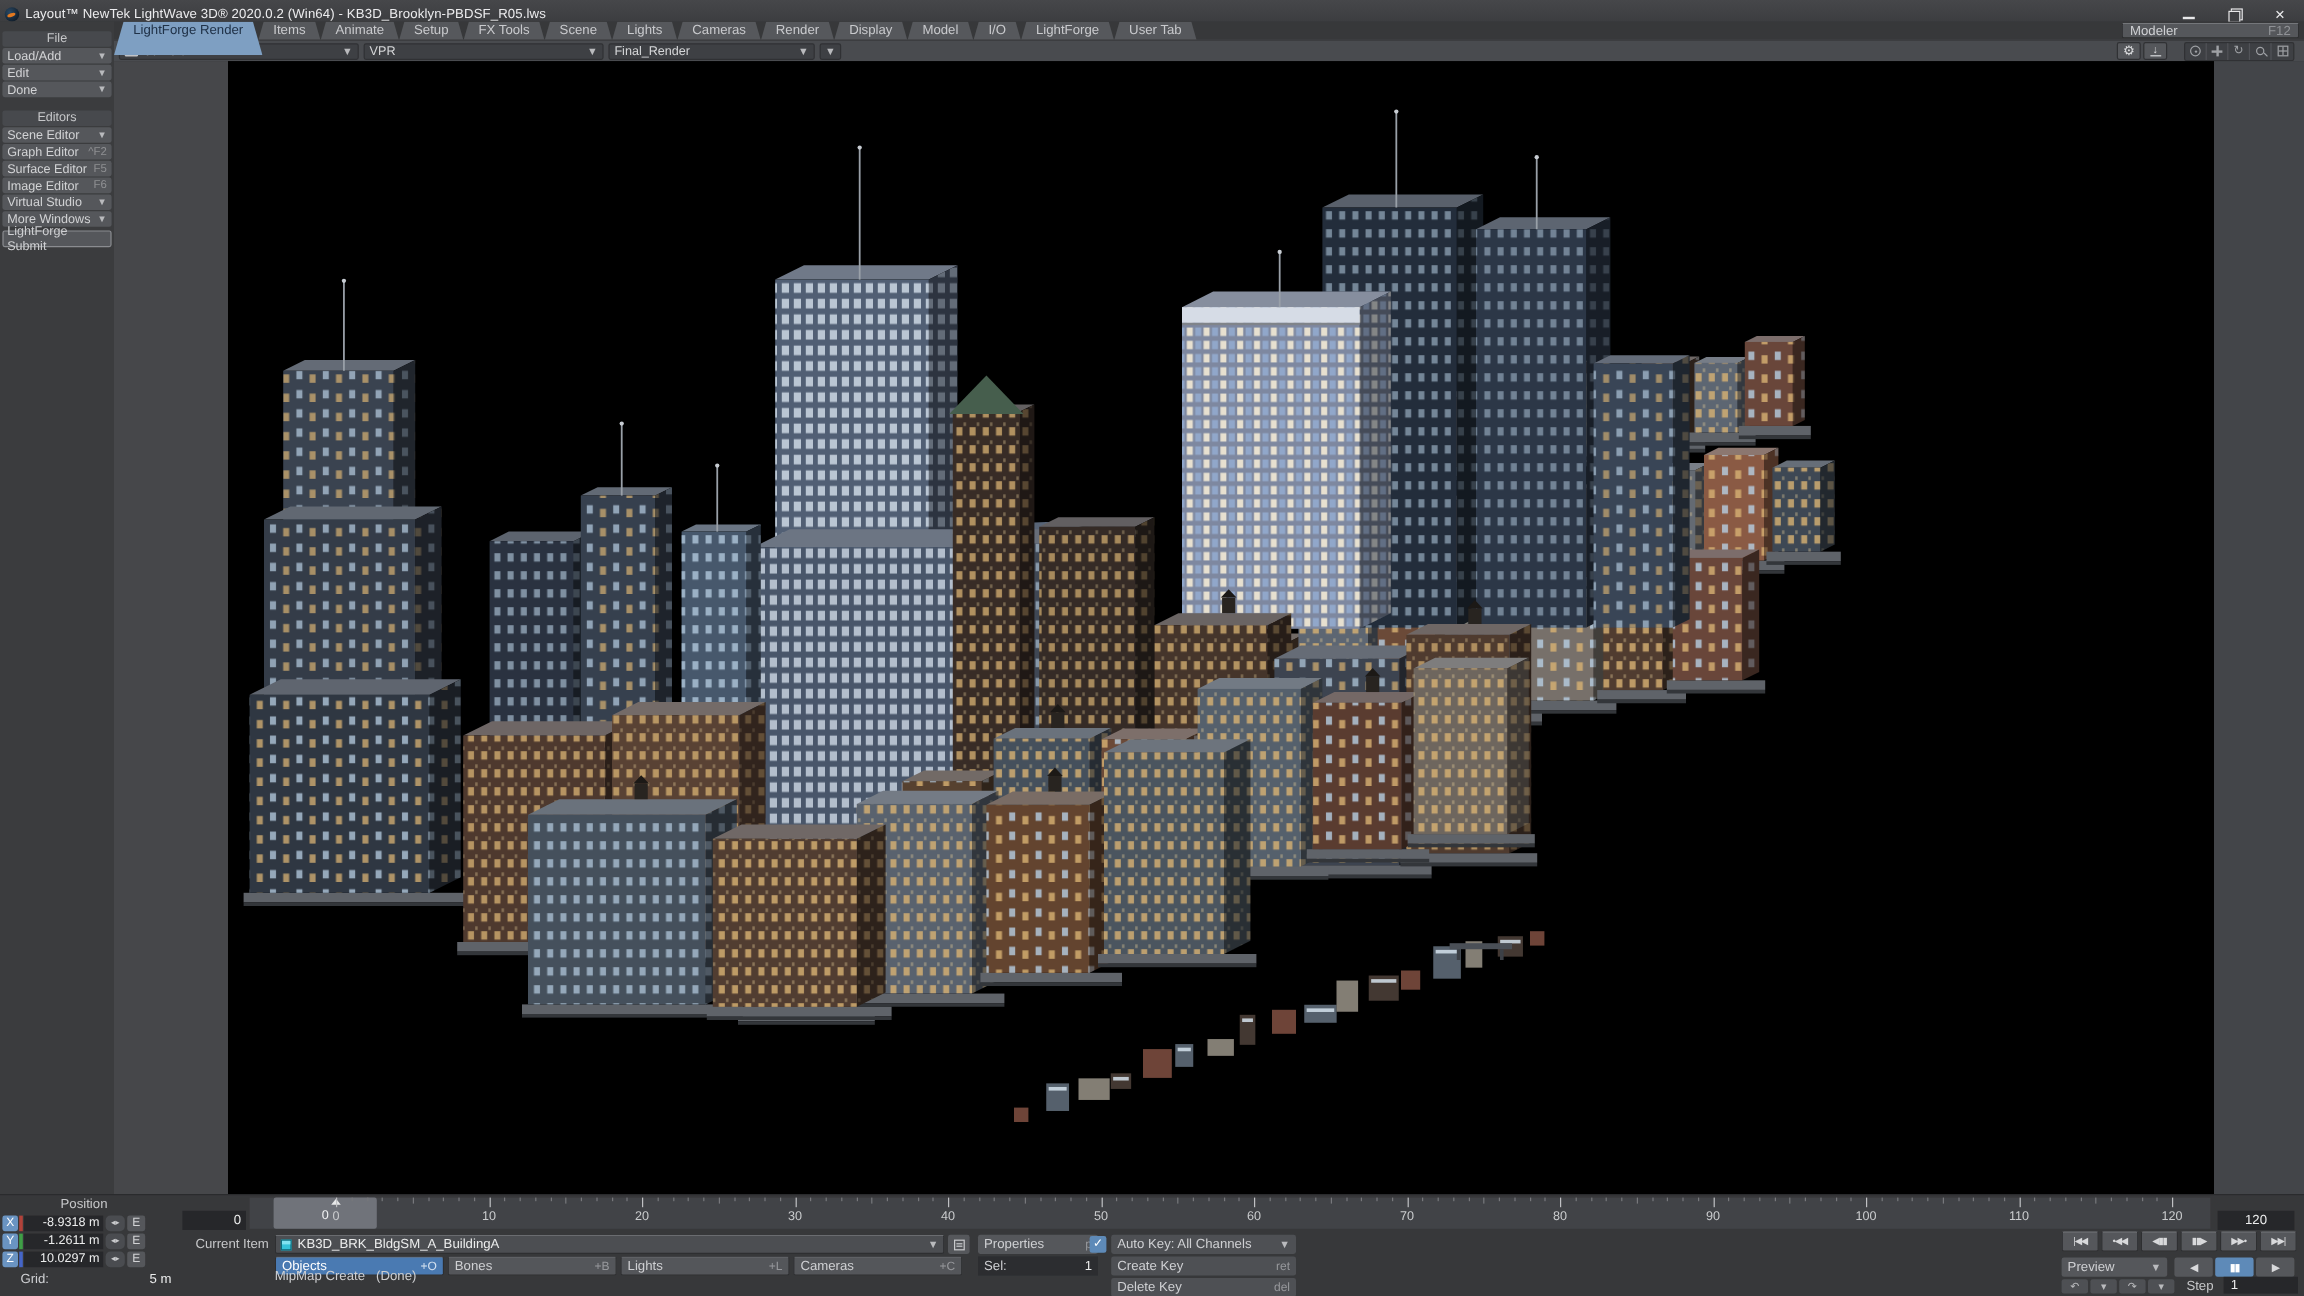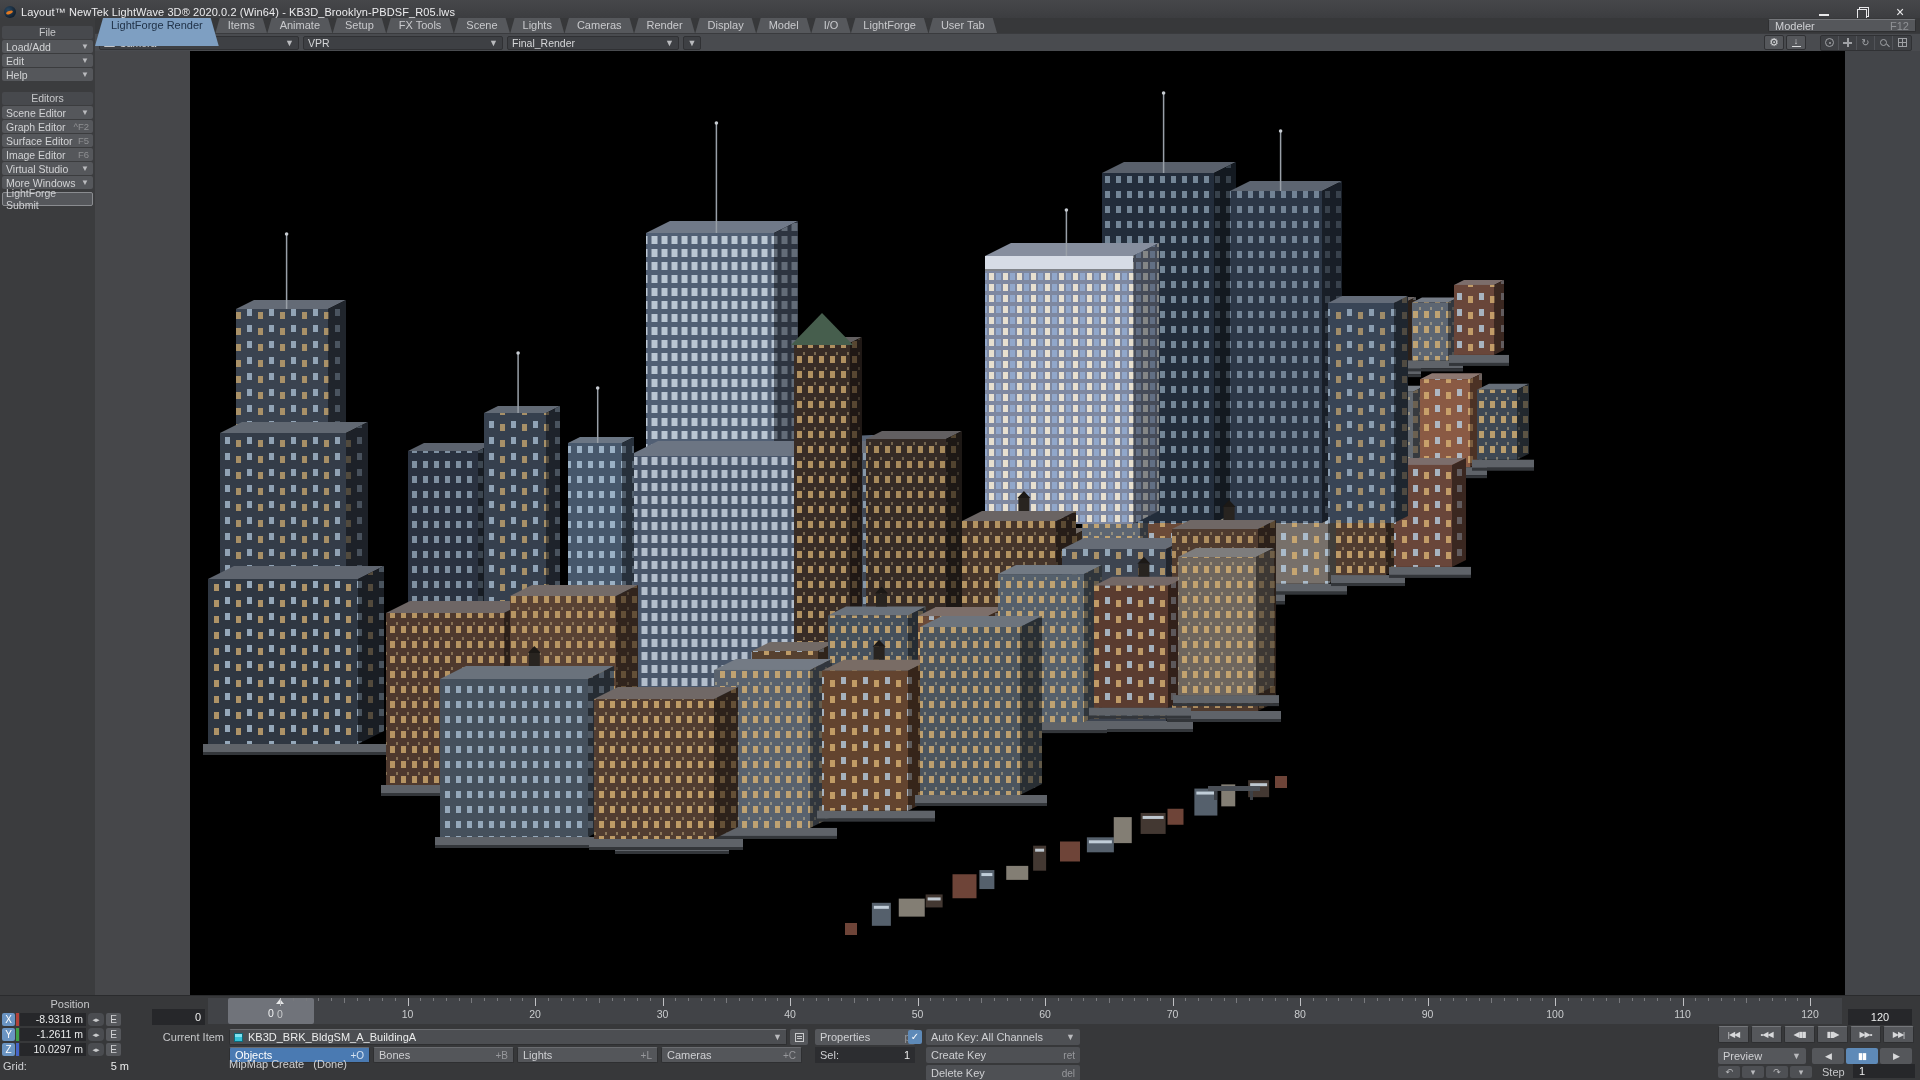--- a/index.html
+++ b/index.html
@@ -86,21 +86,21 @@
   .axis-row { position:absolute; left:2px; height:13px; display:flex; align-items:center; }
   .axis-chip { width:13px; height:13px; background:#6a94c2; color:#fff; border-radius:2px; text-align:center;
     line-height:13px; font-size:10px; }
   .axis-bar { width:3px; height:13px; margin-left:1px; }
   .axis-val { width:66px; height:13px; background:#26272a; margin-left:1px; color:#eceded; text-align:right;
     padding:0 3px; line-height:13px; font-size:10.5px; }
   .mini-btn { width:16px; height:13px; margin-left:2px; background:#4a4c50; border-radius:4px; color:#c9cacc;
     text-align:center; line-height:13px; font-size:7px; }
   .e-btn { width:15px; height:13px; margin-left:2px; background:#55575b; border-radius:2px; color:#d2d3d5;
     text-align:center; line-height:13px; font-size:10px; }
-  .grid-row { position:absolute; left:3px; top:64px; width:140px; display:flex;align-items:center; }
+  .grid-row { position:absolute; left:17px; top:64px; width:140px; display:flex;align-items:center; }
   .grid-val { margin-left:auto; margin-right:14px; color:#eceded; }
 
   .frame-box { position:absolute; left:152px; top:13px; width:53px; height:16px; background:#26272a;
     color:#eceded; text-align:right; padding:0 4px; line-height:16px; }
   .ruler { position:absolute; left:208px; top:2px; width:1634px; height:26px; background:#414347; }
   .slider-block { position:absolute; left:20px; top:0; width:86px; height:26px; background:#70737a; border-radius:2px; }
   .slider-block .cur { position:absolute; left:0; top:9px; width:100%; text-align:center; color:#f2f3f4; font-size:10.5px; }
   .slider-block .marker { position:absolute; left:48px; top:1px; width:0; height:0;
     border-left:4px solid transparent; border-right:4px solid transparent; border-bottom:5px solid #e8e9ea; }
   .tick { position:absolute; top:0; width:1px; background:#85868a; }
@@ -241,21 +241,21 @@
   <div id="sidebar-menus">
       <div class="sb-btn">
         <span>Load/Add</span>
         <span class="arr">▼</span>
       </div>
       <div class="sb-btn">
         <span>Edit</span>
         <span class="arr">▼</span>
       </div>
       <div class="sb-btn">
-        <span>Help</span>
+        <span>Done</span>
         <span class="arr">▼</span>
       </div>
     </div>
   <div class="sb-gap"></div>
   <div class="sb-header">Editors</div>
   <div id="sidebar-editors">
       <div class="sb-btn">
         <span>Scene Editor</span>
         <span class="arr">▼</span>
       </div>

